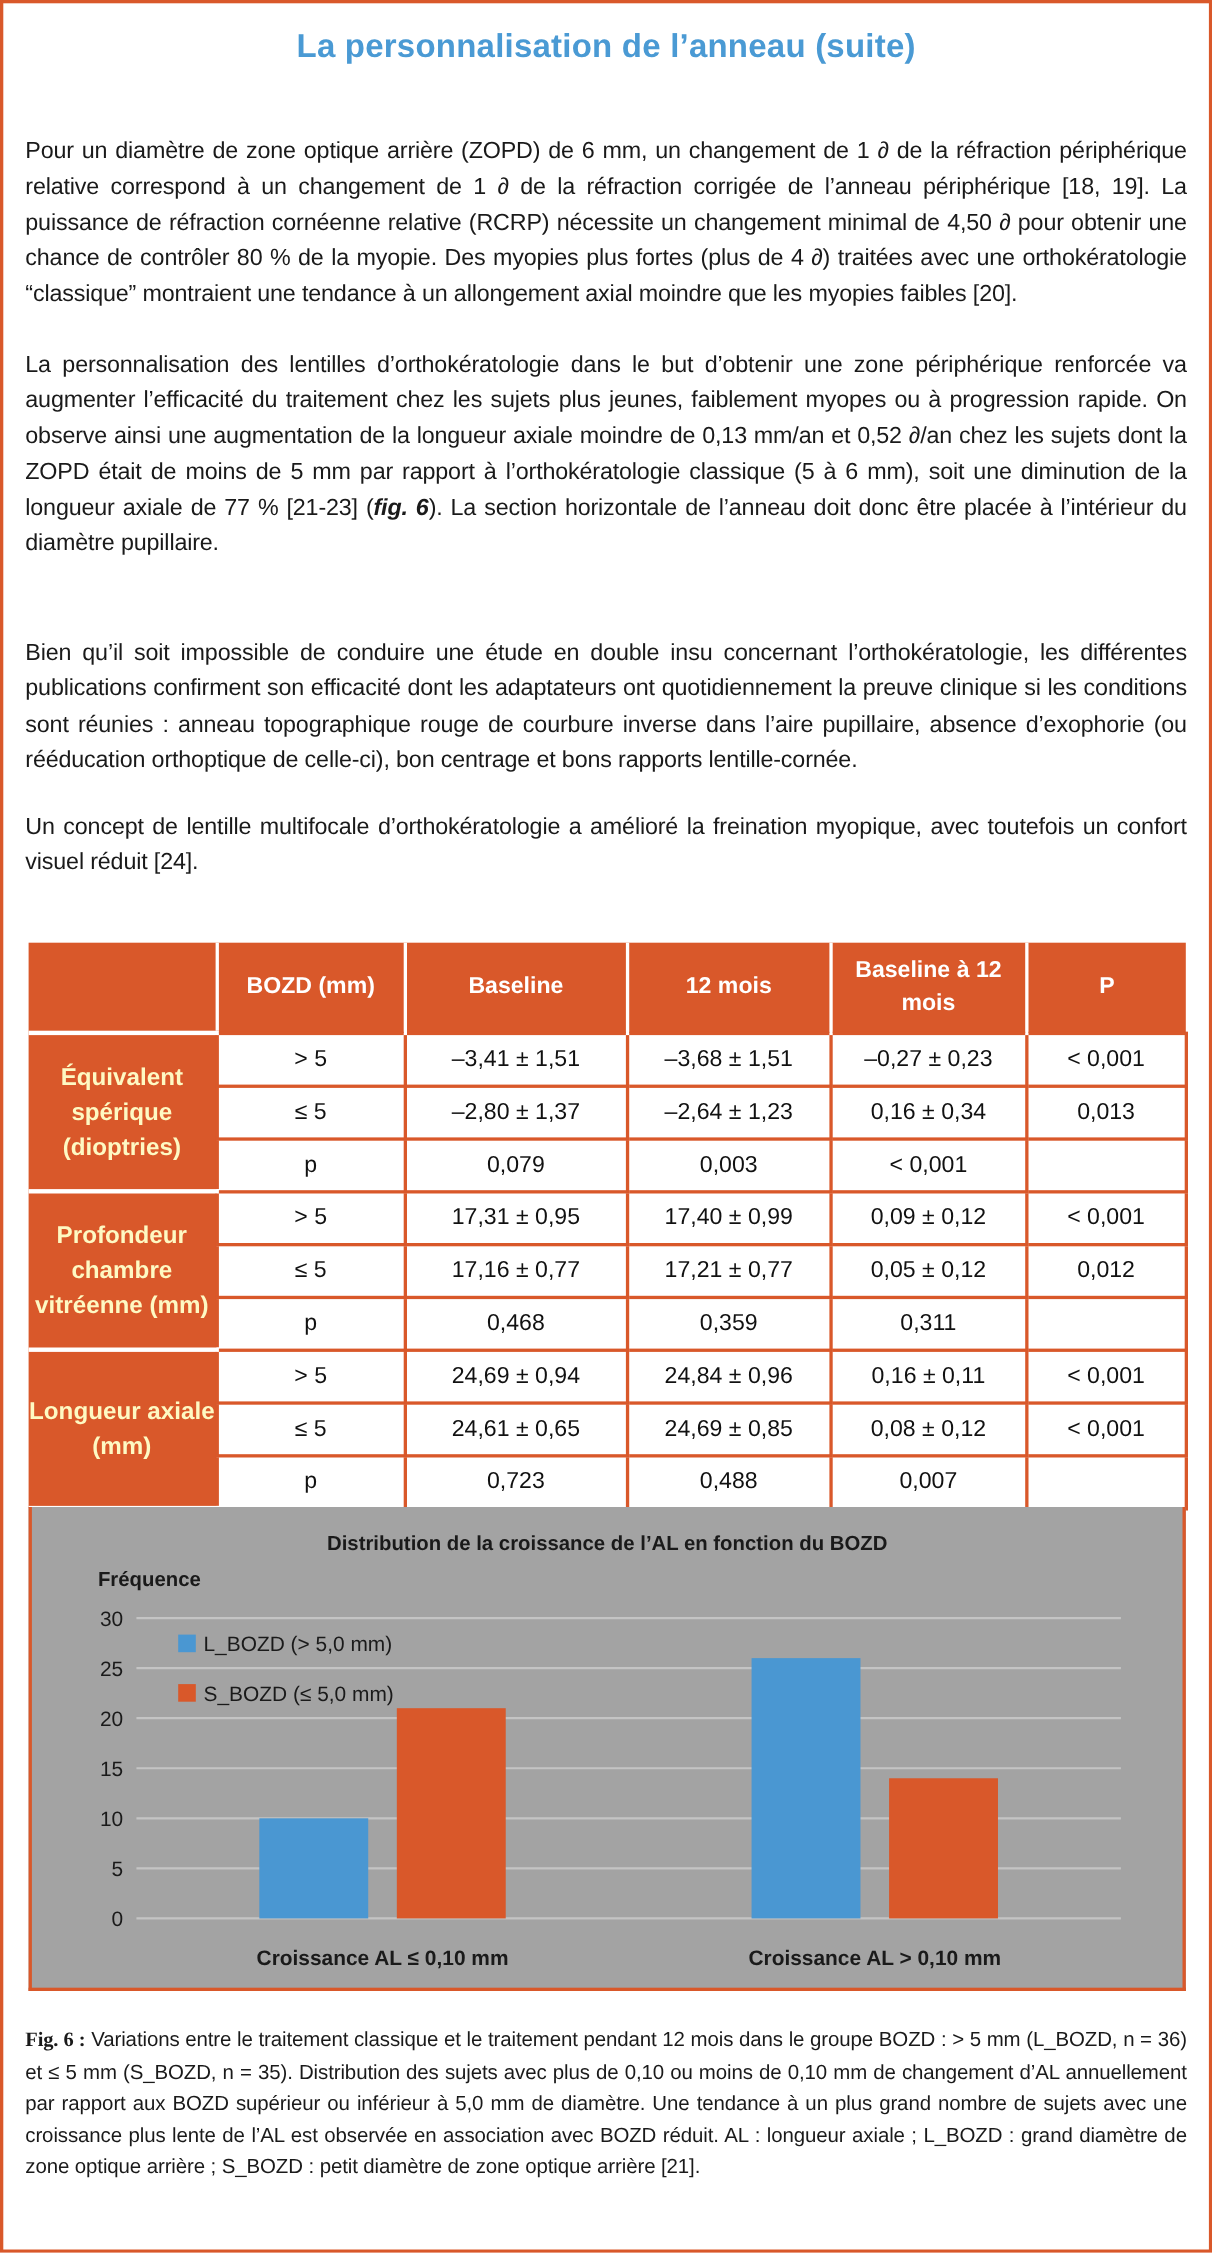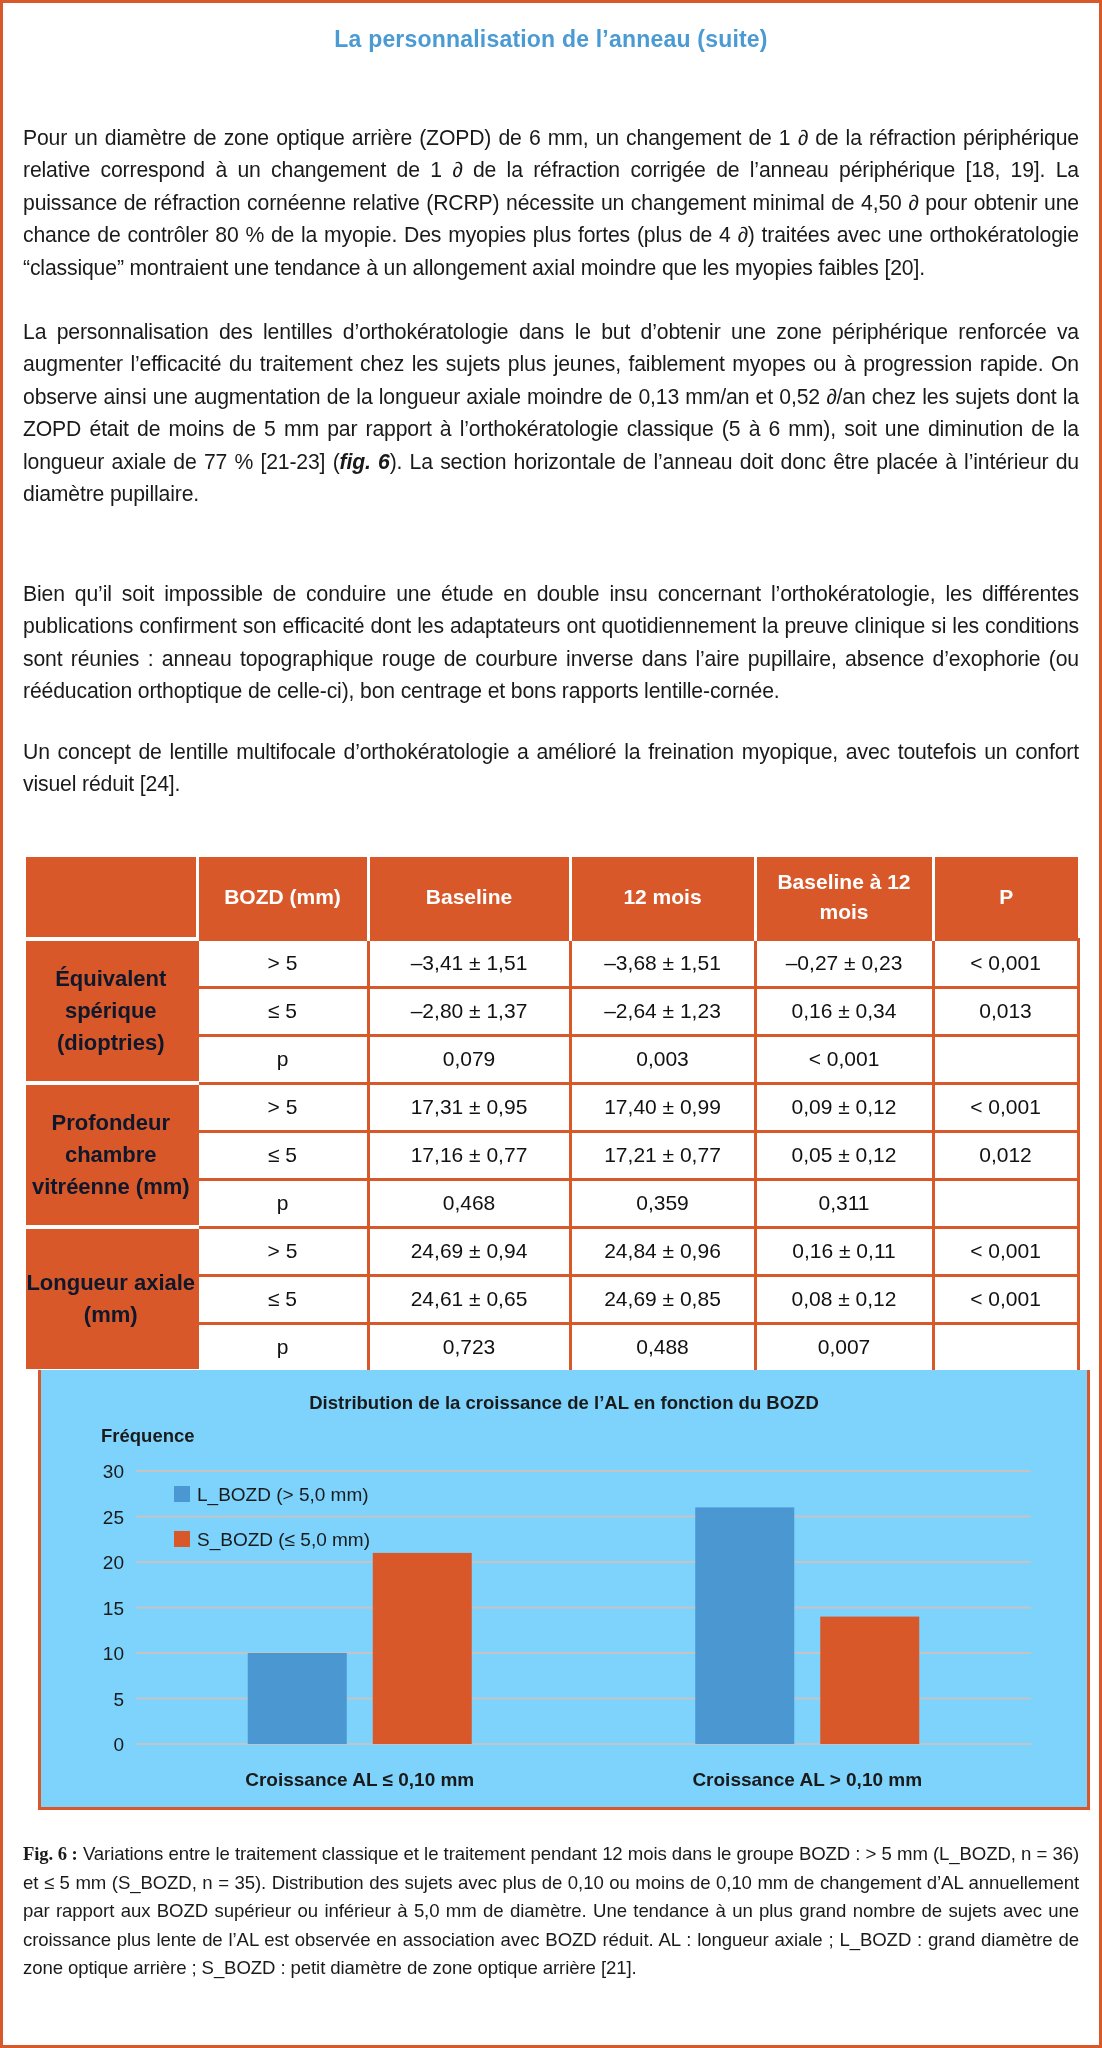--- a/index.html
+++ b/index.html
@@ -1,40 +1,40 @@
 <!DOCTYPE html>
 <html><head>
 <meta charset="utf-8">
 <style>
   html, body { margin:0; padding:0; background:#ffffff; }
   body { width:1102px; height:2048px; position:relative; overflow:hidden;
          font-family:"Liberation Sans", sans-serif; color:#1a1a1a; }
   .frame { position:absolute; left:0; top:0; width:1096px; height:2042px;
            border:3px solid #d9582a; box-sizing:content-box; }
   .title { position:absolute; left:0; right:0; top:26px; text-align:center;
-           font-size:23px; font-weight:bold; color:#4a9ad4; letter-spacing:0.2px; }
+           font-size:30px; font-weight:bold; color:#4a9ad4; letter-spacing:0.2px; }
   .para { position:absolute; left:23px; width:1056px; font-size:21.2px; line-height:32.4px;
           text-align:justify; letter-spacing:-0.15px; }
   .para .figref { font-weight:bold; font-style:italic; }
   #p1 { top:80px;margin-top:42px; } #p2 { top:316px; } #p3 { top:578px; } #p4 { top:736px; }
 
   table.data { position:absolute; left:26px; top:857px; width:1052px; border-collapse:collapse;
                table-layout:fixed; font-size:21px;padding-left:20px; }
   table.data td, table.data th { text-align:center; vertical-align:middle; padding:0; }
   table.data th { background:#d9582a; color:#fff; font-weight:bold; height:80px; line-height:30px;
                   border-left:3px solid #fff; }
   table.data th:first-child { border-left:none; }
   table.data tr.hdr th.corner { border-bottom:4px solid #fff; }
   table.data td.val { background:#fff; color:#111; height:45px; border:3px solid #d9582a; }
-  table.data td.grp { background:#d9582a; color:#0f172a; font-weight:bold; font-size:22px; line-height:32px;
+  table.data td.grp { background:#d9582a; color:#fef9c3; font-weight:bold; font-size:22px; line-height:32px;
                       border-bottom:4px solid #fff; }
   table.data tr:last-child td.grp { border-bottom:none; }
 
-  .chartbox { position:absolute; left:38px; top:1370px; width:1046px; height:437px;
-              border:3px solid #d9582a; border-top:none; background:#7dd3fc; }
+  .chartbox { position:absolute; left:26px; top:1370px; width:1046px; height:437px;
+              border:3px solid #d9582a; border-top:none; background:#a3a3a3; }
   .chart-title { position:absolute; left:0; right:0; top:22px; text-align:center; font-weight:bold;
                  font-size:18.5px; }
   .ylabel { position:absolute; left:60px; top:55px; font-weight:bold; font-size:18.5px; }
   svg.chart { position:absolute; left:0; top:0; }
   .caption { position:absolute; left:23px; top:1840px; width:1056px; font-size:18.6px; line-height:28.6px;
              text-align:justify; letter-spacing:-0.1px; }
   .caption b { font-weight:bold;font-family:Liberation Serif, serif; }
 </style>
 </head>
 <body>

